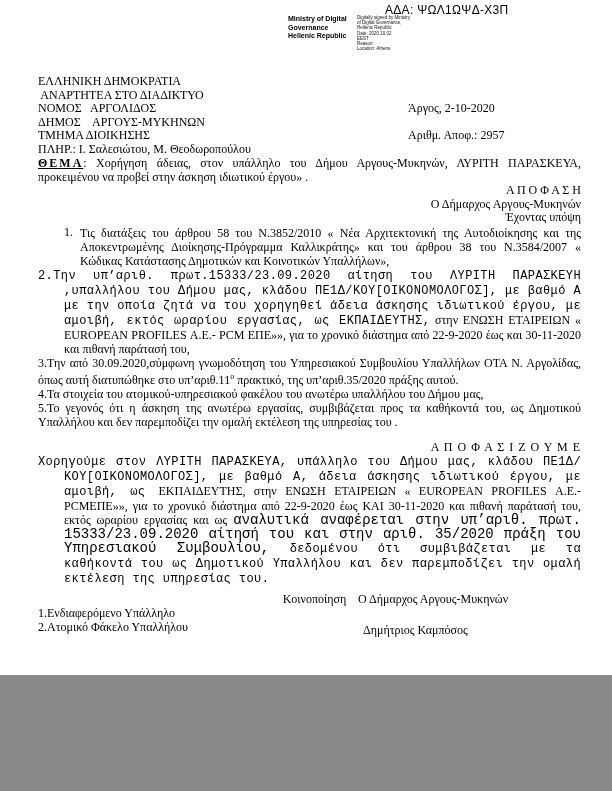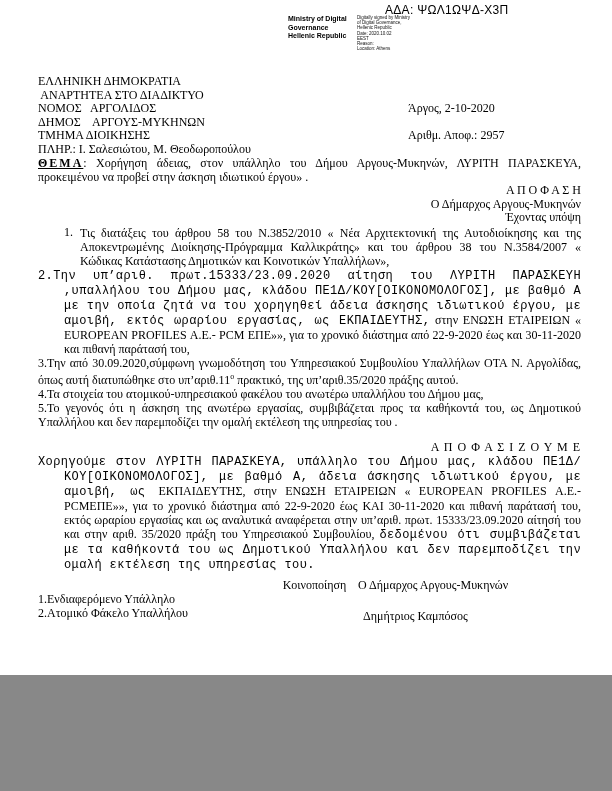--- a/index.html
+++ b/index.html
@@ -45,21 +45,21 @@
   .sp { letter-spacing:1px;margin-top:12px; }
 
   .item1 { display:flex; margin-left:26px; margin-top:1px; }
   .item1 .marker { width:16px; flex:none; }
   .item1 .txt { text-align:justify; line-height:14px; }
 
   .hang { padding-left:26px; text-indent:-26px; text-align:justify; line-height:14px; }
   .flat { text-align:justify; line-height:14px; }
 
   .mono { font-family:"Liberation Mono", monospace; font-size:12px; letter-spacing:0.4px; }
-  .serif-lg { font-size:12px; }
+  .serif-lg { font-size:14px;font-family:Liberation Mono, monospace; }
   sup { font-size:8px; }
 
   .footer { position:relative; margin-top:6px; line-height:14px; }
   .footer .right1 { position:absolute; left:320px; top:0; }
   .footer .right2 { position:absolute; left:325px; top:31px; }
   .notify-head { margin-left:10px;text-align:center; }
 </style>
 </head>
 <body>
 

